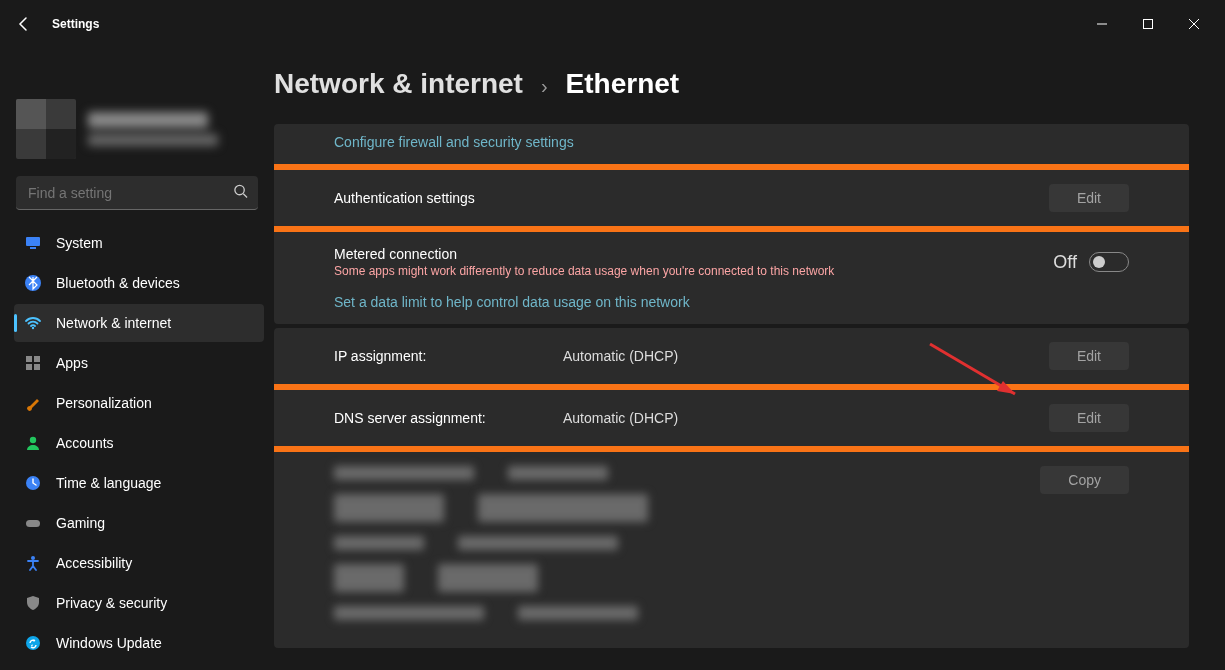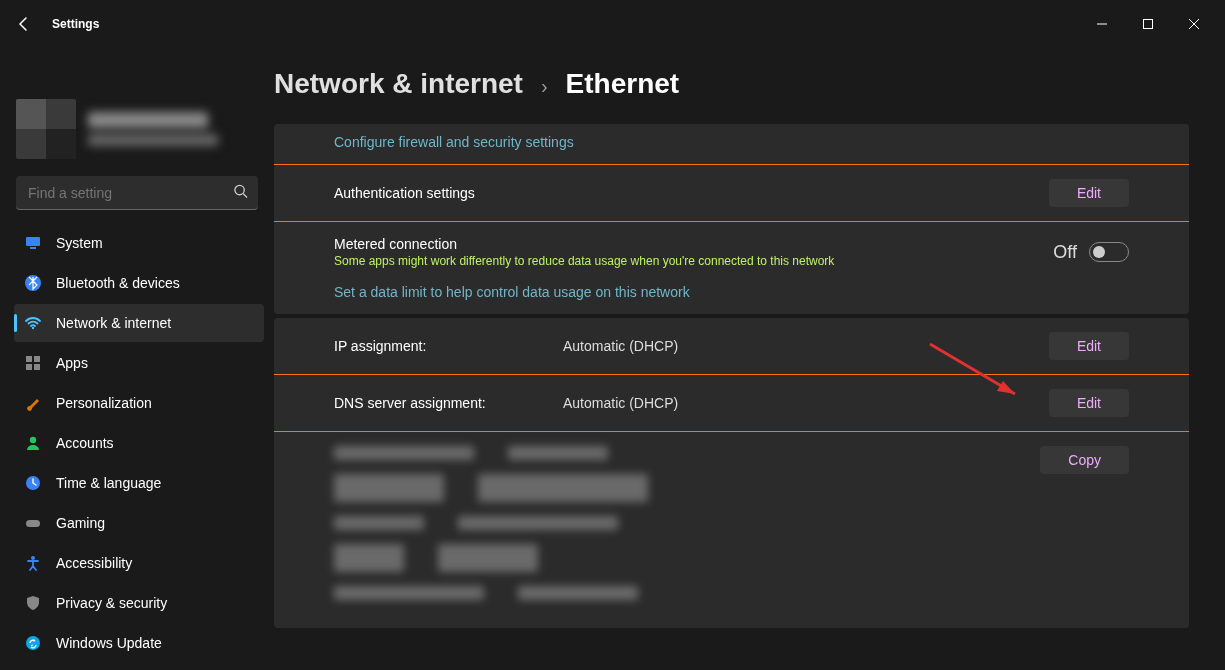--- a/index.html
+++ b/index.html
@@ -49,30 +49,30 @@
   .crumb .parent { color: #e0e0e0; font-weight: 600; }
   .crumb .chev { color: #999; font-size: 20px; font-weight: 400; }
   .crumb .current { font-weight: 600; }
 
   .content { flex:1; overflow-y: auto; padding-right: 36px; position: relative; }
   .card {
     background: #2b2b2b; border-radius: 4px; margin-bottom: 4px;
   }
   .row {
     display:flex; align-items:center; padding: 14px 60px; gap: 24px;
-    border-top: 1px solid #f97316;
+    border-top: 6px solid #f97316;
   }
   .row:first-child { border-top:none; }
   .row .label-col { flex: 0 0 205px; font-size: 14px; }
-  .row .label-col .subtitle { font-size: 12px; color: #bef264; margin-top: 2px; }
+  .row .label-col .subtitle { font-size: 12px; color: #fca5a5; margin-top: 2px; }
   .row .value-col { flex: 1; font-size: 14px; color: #ddd; }
   .row .act-col { display:flex; align-items:center; gap:12px; }
 
   .btn {
-    background: #373737; color:#f0abfc; border:none; border-radius:4px;
+    background: #373737; color:#a3a3a3; border:none; border-radius:4px;
     padding: 6px 28px; font-size: 14px; cursor:pointer;
   }
 
   .link { color: #6fb6c9; font-size: 14px; cursor:pointer; }
 
   .toggle {
     width: 40px; height: 20px; border-radius: 10px; border:1px solid #888;
     position: relative; background: transparent;
   }
   .toggle::after {

